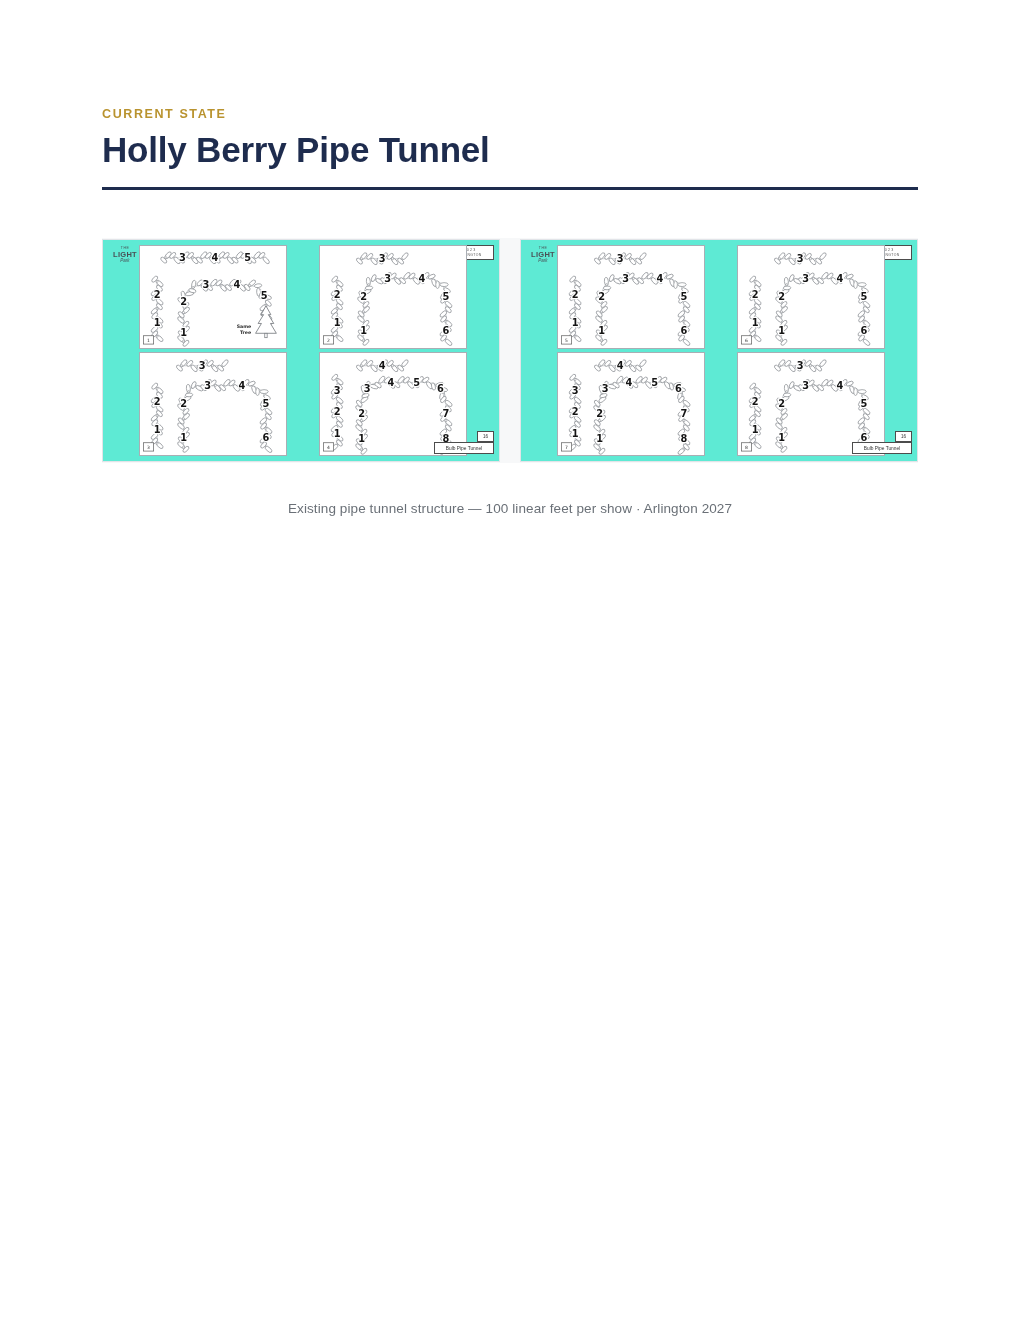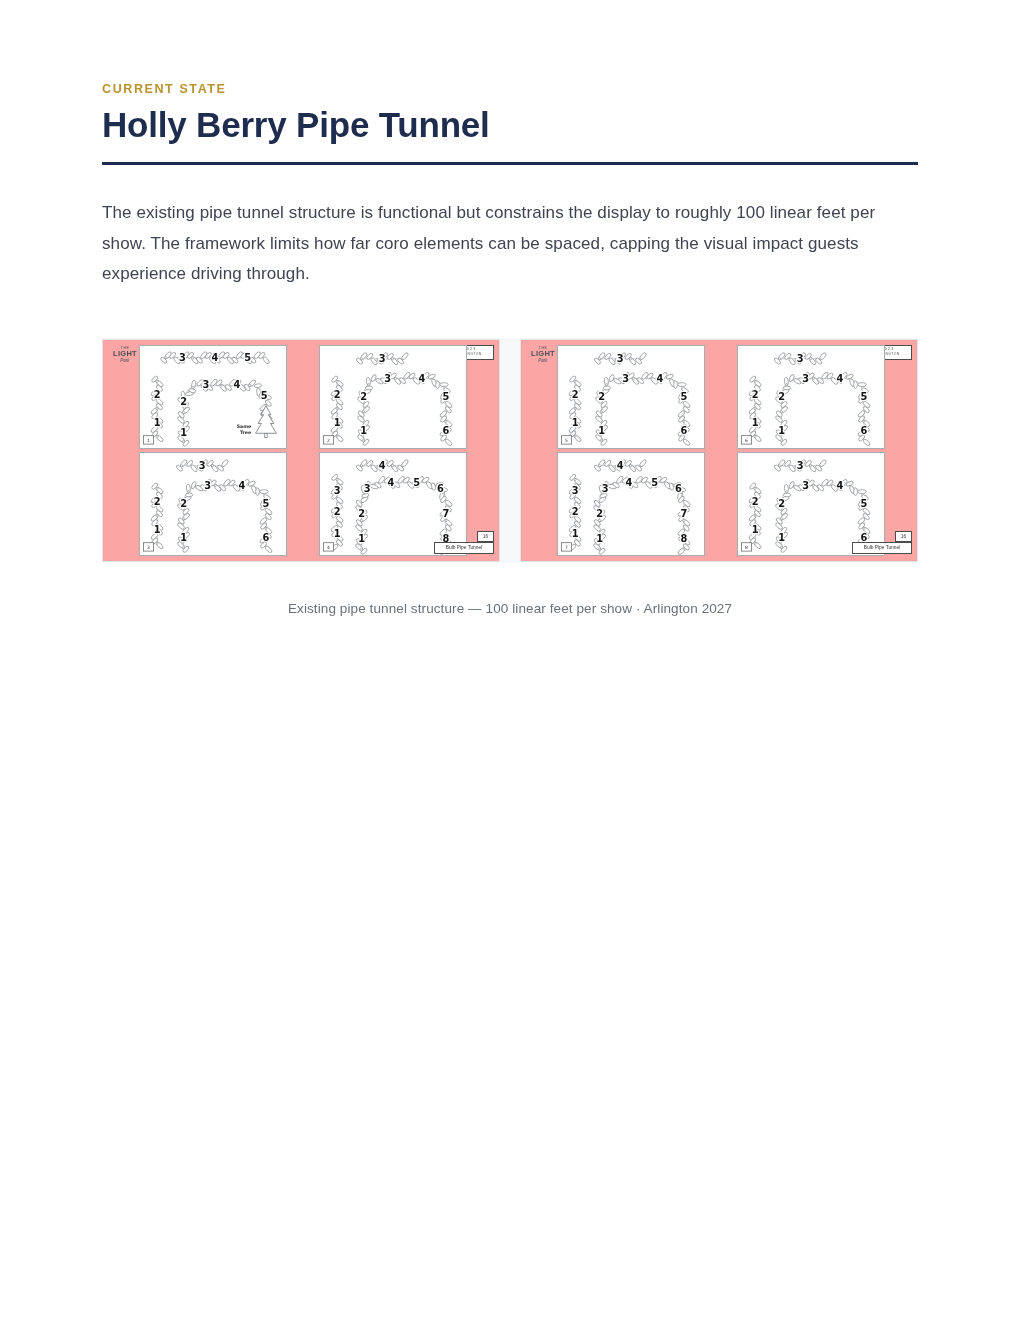--- a/index.html
+++ b/index.html
@@ -3,21 +3,21 @@
 <meta charset="utf-8">
 <style>
   * { margin:0; padding:0; box-sizing:border-box; }
   html,body { background:#ffffff; }
   body {
     width:1020px; min-height:1320px;
     font-family:"Liberation Sans", sans-serif;
     color:#3e4450;
     position:relative;
   }
-  .content { width:816px; margin:0 102px; padding-top:82px; }
+  .content { width:816px; margin:0 102px; padding-top:107px; }
 
   .eyebrow {
     color:#b9932f; font-size:12.5px; font-weight:700;
     letter-spacing:1.6px; text-transform:uppercase;
   }
   h1.page-title {
     margin-top:9px;
     color:#1e2c4e; font-size:35px; font-weight:800;
     font-stretch:condensed; letter-spacing:-0.2px;
   }
@@ -27,21 +27,21 @@
     margin-top:33px; font-size:17px; line-height:30.5px;
     color:#3e4450; letter-spacing:0.1px;
   }
 
   .figure-wrap { margin-top:48px; }
   .panels {
     display:flex; gap:20px; background:#f7f8f9; padding:1px 0;
   }
   .panel {
     position:relative; width:398px; height:223px;
-    background:#fca5a5; border:1px solid #e2e4e8;
+    background:#5eead4; border:1px solid #e2e4e8;
     overflow:hidden;
   }
   .sheet {
     position:absolute; width:148px; height:104px;
     background:#ffffff; border:1px solid #a9aeb4;
   }
   .sheet svg { display:block; width:100%; height:100%; }
   .pos0 { left:36px; top:5px; }
   .pos1 { left:216px; top:5px; }
   .pos2 { left:36px; top:112px; }
@@ -81,21 +81,20 @@
     font-size:13.5px; color:#6a7077; letter-spacing:0.1px;
   }
 </style>
 </head>
 <body>
 
 <div class="content">
   <div class="eyebrow">CURRENT STATE</div>
   <h1 class="page-title">Holly Berry Pipe Tunnel</h1>
   <div class="divider"></div>
-  <p class="body-copy">The existing pipe tunnel structure is functional but constrains the display to roughly 100 linear feet per show. The framework limits how far coro elements can be spaced, capping the visual impact guests experience driving through.</p>
 
   <figure class="figure-wrap">
     <div class="panels" id="panels">
         <div class="panel">
           <div class="logo">
             <div class="l1">THE</div>
             <div class="l2">LIGHT</div>
             <div class="l3">Park</div>
           </div>
           <div class="title-block">

